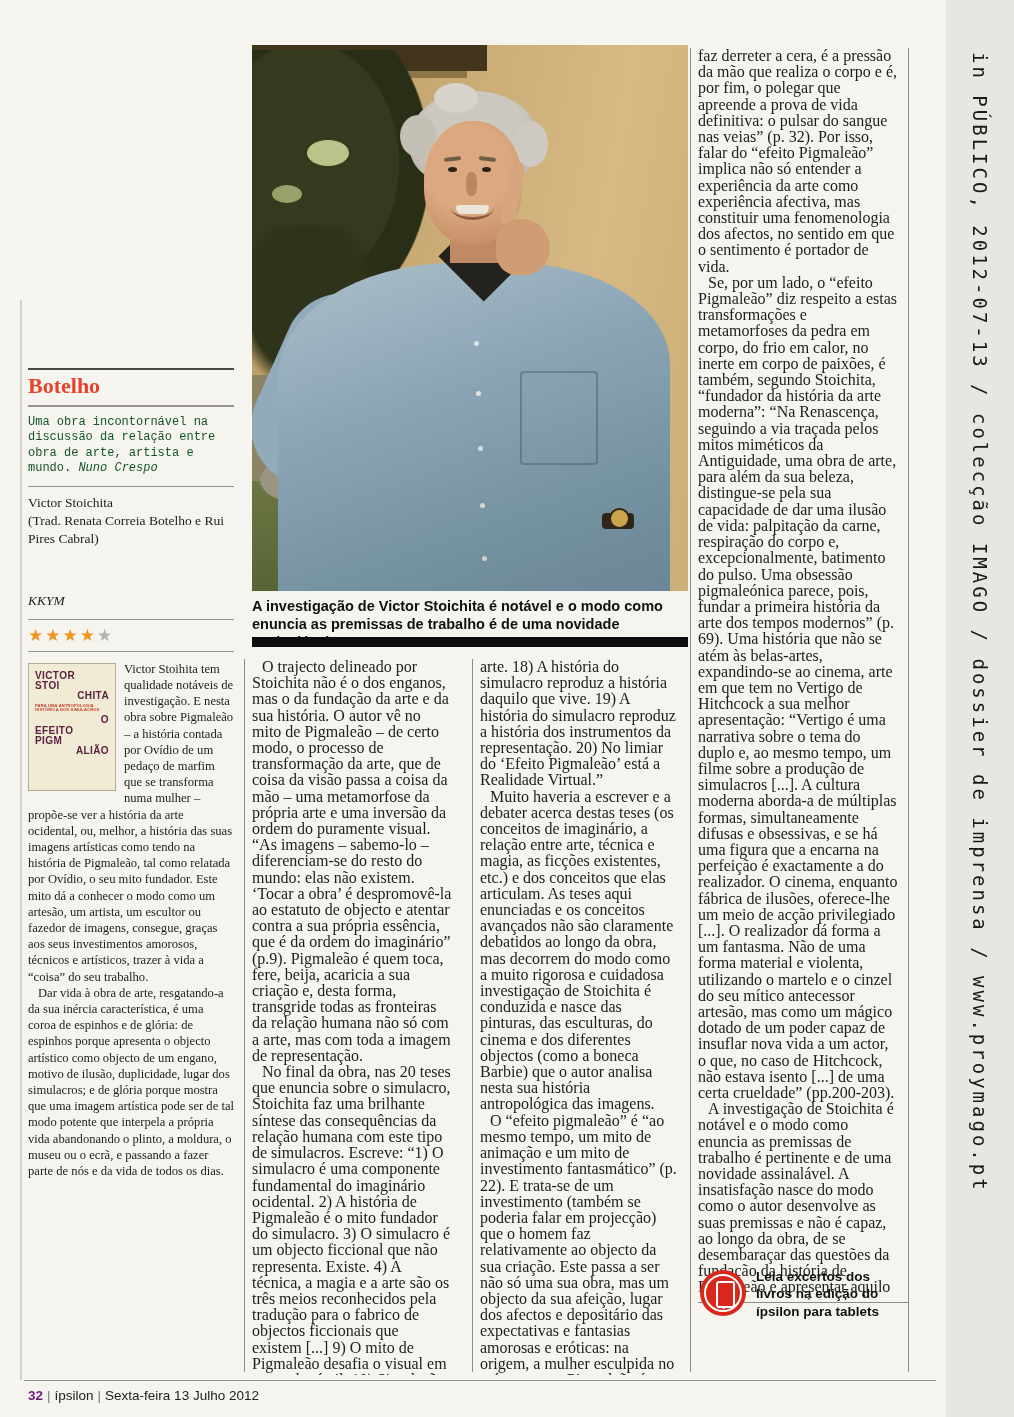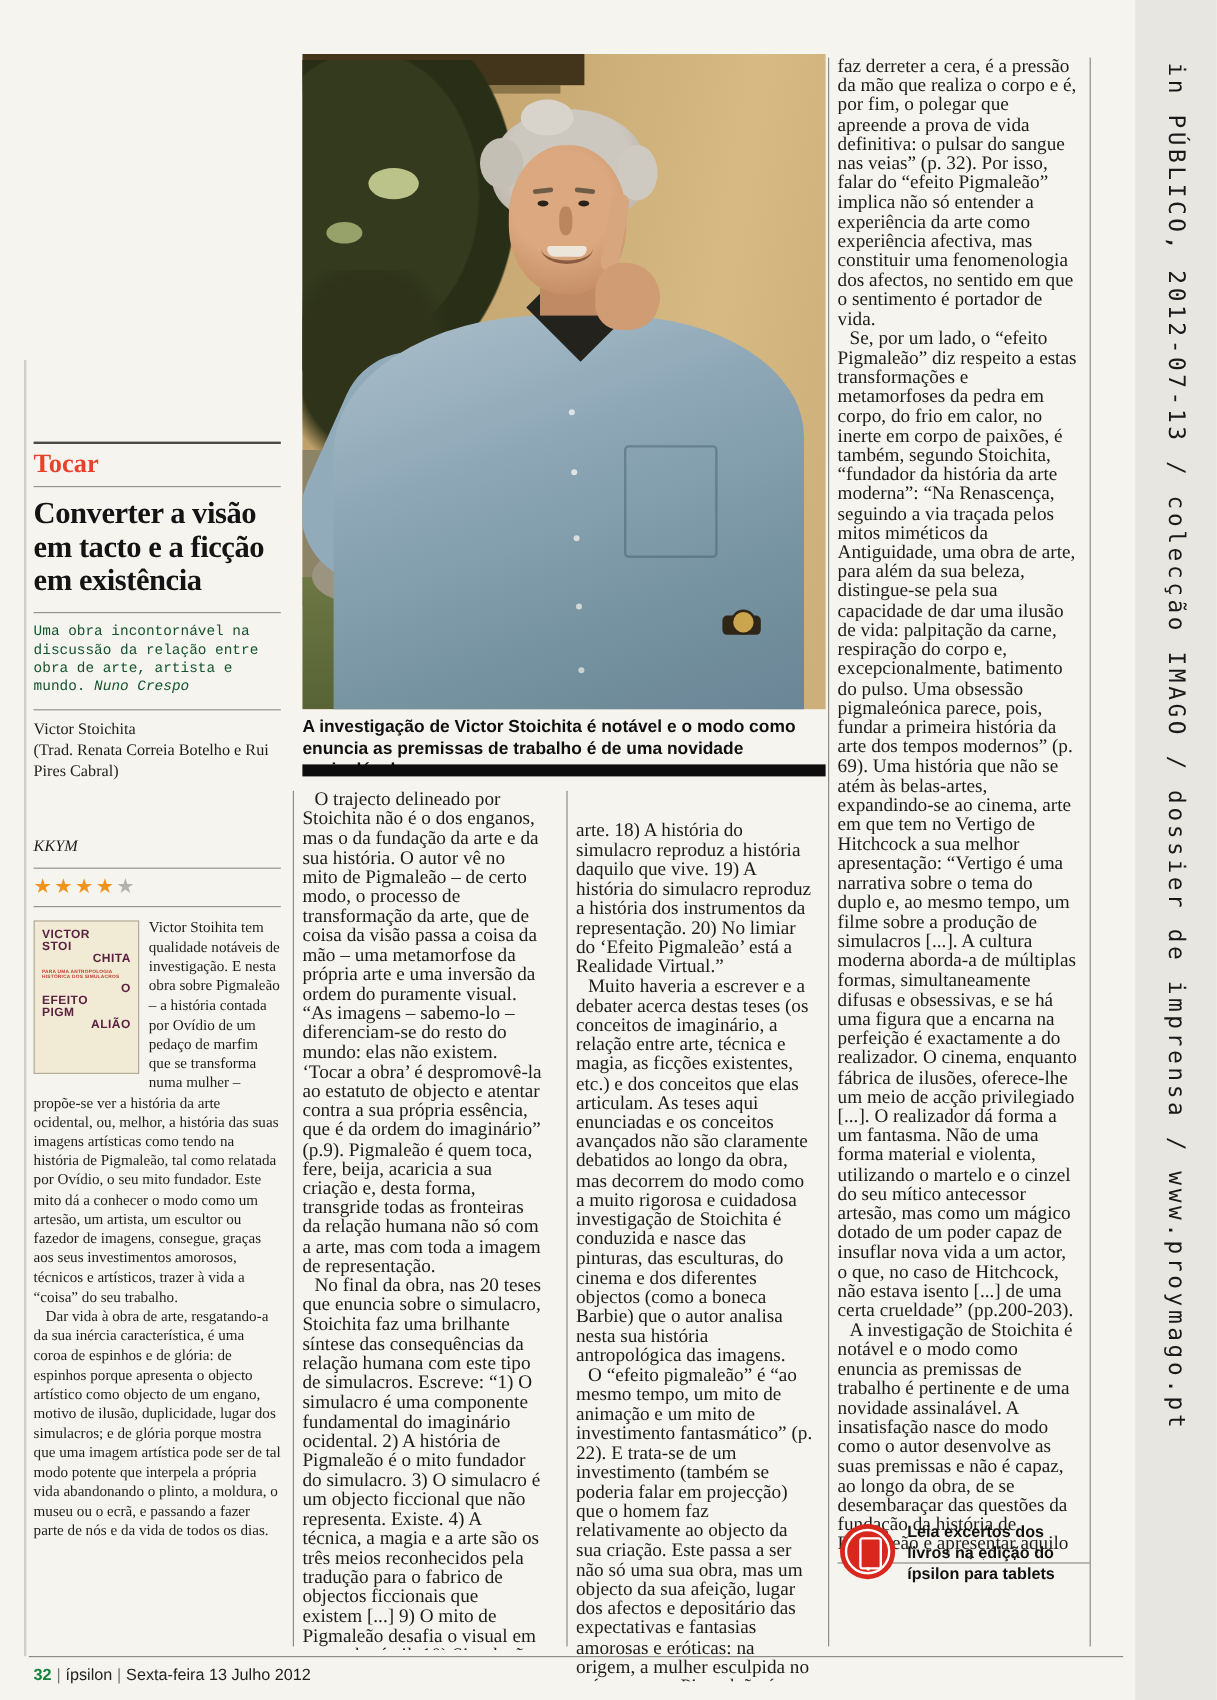--- a/index.html
+++ b/index.html
@@ -90,21 +90,21 @@
   .ph-watch { left:350px; top:468px; width:32px; height:16px; background:#2f2617; border-radius:4px; }
   .ph-watchface { left:357px; top:463px; width:17px; height:17px; background:#caa54e; border:2px solid #2f2617; border-radius:50%; }
   
   .caption { position:absolute; left:252px; top:597px; width:436px;
     font-family:"Liberation Sans", sans-serif; font-weight:bold; font-size:14.5px; line-height:1.25; color:#101010; }
   .caption-bar { position:absolute; left:252px; top:637px; width:436px; height:10px; background:#0d0d0d; }
   
   .bodycol { position:absolute; width:200px; font-size:16px; line-height:16.2px; overflow:hidden; }
   .bodycol p { margin:0; }
   #col1 { left:252px; top:659px; height:716px; }
-  #col2 { left:480px; top:685px; height:716px; }
+  #col2 { left:480px; top:659px; height:716px; }
   #col3 { left:698px; top:48px; height:1252px; }
   .vrule { position:absolute; width:1px; background:#8f8c83; }
   #vr1 { left:244px; top:659px; height:713px; }
   #vr2 { left:472px; top:659px; height:713px; }
   #vr3 { left:690px; top:48px; height:1324px; }
   #vr4 { left:908px; top:48px; height:1324px; }
   
   .promo-rule { position:absolute; left:698px; top:1302px; width:210px; border-top:1px solid #8f8c83; }
   .promo { position:absolute; left:700px; top:1268px; width:206px; font-family:"Liberation Sans", sans-serif; }
   .promo-icon { float:left; width:46px; height:46px; border-radius:50%; background:#d8271c;
@@ -113,37 +113,36 @@
     border:2px solid #fff; border-radius:50%; box-sizing:border-box; }
   .promo-icon .tab { position:absolute; left:16px; top:11px; width:15px; height:23px;
     border:2.5px solid #fff; border-radius:3px; }
   .promo-icon .dot { position:absolute; left:22px; bottom:7px; width:3px; height:3px;
     background:#fff; border-radius:50%; }
   .promo-text { font-weight:bold; font-size:13.5px; line-height:1.28; color:#111; }
   
   .footer-rule { position:absolute; left:24px; top:1380px; width:912px; border-top:1px solid #8f8c83; }
   .footer { position:absolute; left:28px; top:1388px; font-family:"Liberation Sans", sans-serif;
     font-size:13.5px; color:#222; }
-  .footer .pg { font-weight:bold; color:#15803d;margin-top:38px; }
+  .footer .pg { font-weight:bold; color:#701a75;margin-top:38px; }
   .footer .sep { color:#777; padding:0 4px; }
 </style>
 </head>
 <body>
 
 <div class="scan-left"></div>
 
 <div class="side-band">
   <span class="vtext">in PÚBLICO, 2012-07-13 / colecção IMAGO / dossier de imprensa / www.proymago.pt</span>
 </div>
 
 <div class="leftcol">
   <div class="lrule dark"></div>
-  <div class="kicker">Tocar</div>
-  <div class="lrule"></div>
-  <div class="headline">Converter a visão em tacto e a ficção em existência</div>
+  <div class="kicker">Botelho</div>
+  <div class="lrule"></div>
   <div class="lrule"></div>
   <div class="standfirst">
     <span>Uma obra incontornável na discussão da relação entre obra de arte, artista e mundo.</span>
     <span class="byline">Nuno Crespo</span>
   </div>
   <div class="lrule"></div>
   <div class="bookinfo">
     <div>Victor Stoichita</div>
     <div>(Trad. Renata Correia Botelho e Rui Pires Cabral)</div>
     <div class="bpub">KKYM</div>

